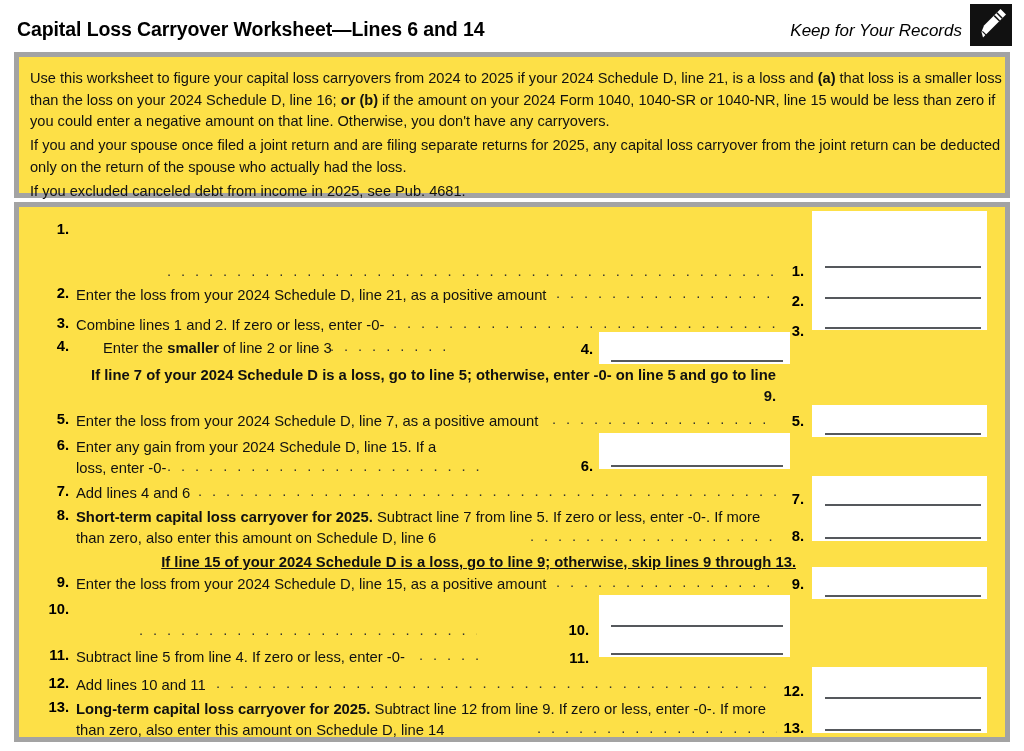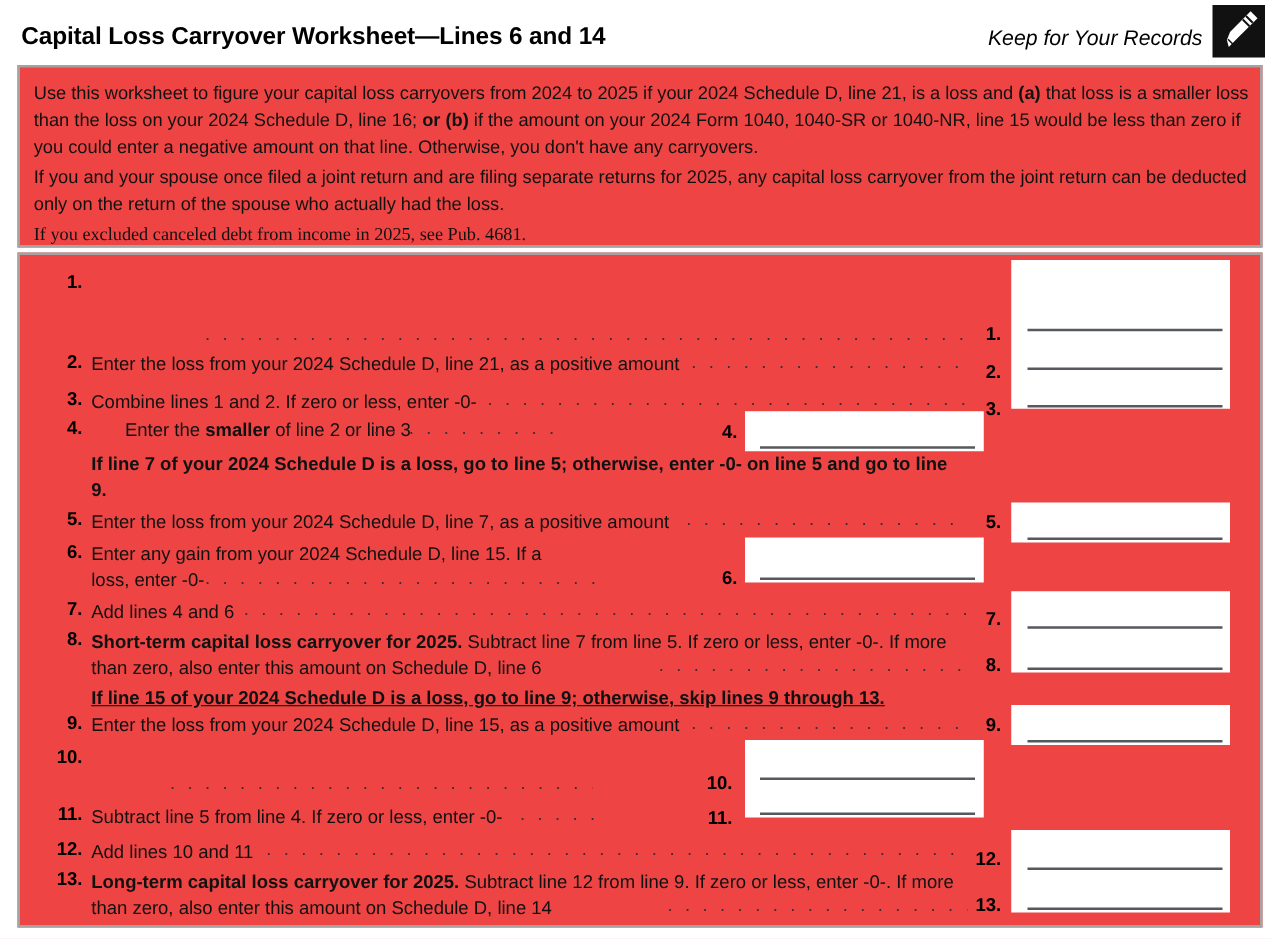--- a/index.html
+++ b/index.html
@@ -41,43 +41,43 @@
     position: absolute;
     right: 12px; top: 4px;
     width: 42px; height: 42px;
     background: #111111;
   }
   #records-icon svg { display: block; }
 
   
   .panel {
     position: absolute;
-    background: #ef4444;
-    border: 2px solid #a3a3a3;
+    background: #fde047;
+    border: 5px solid #a3a3a3;
     box-sizing: border-box;
   }
   #intro-panel {
     left: 14px; top: 52px;
     width: 996px; height: 146px;
   }
   #body-panel {
     left: 14px; top: 202px;
     width: 996px; height: 540px;
   }
 
   
   .intro-para {
     position: absolute;
     font-size: 14.6px;
     line-height: 21.5px;
     color: #111;
   }
   #intro-p1 { left: 11px; top: 11px; width: 972px; }
   #intro-p2 { left: 11px; top: 78px; width: 972px; }
-  #intro-p3 { left: 11px; top: 124px; width: 972px; font-family: Liberation Serif, serif; }
+  #intro-p3 { left: 11px; top: 124px; width: 972px; }
   .intro-para b { font-weight: bold; }
 
   
   .ansbox {
     position: absolute;
     background: #ffffff;
     box-sizing: border-box;
   }
   .rule {
     position: absolute;
@@ -99,20 +99,21 @@
     line-height: 21px;
     color: #111;
   }
   .ltext b { font-weight: bold; }
   .boldpara {
     position: absolute;
     font-size: 14.8px;
     line-height: 21px;
     font-weight: bold;
     color: #111;
+    text-align: right;
   }
   .rnum {
     position: absolute;
     font-size: 14.8px;
     font-weight: bold;
     text-align: right;
     white-space: nowrap;
   }
   .leader {
     position: absolute;

